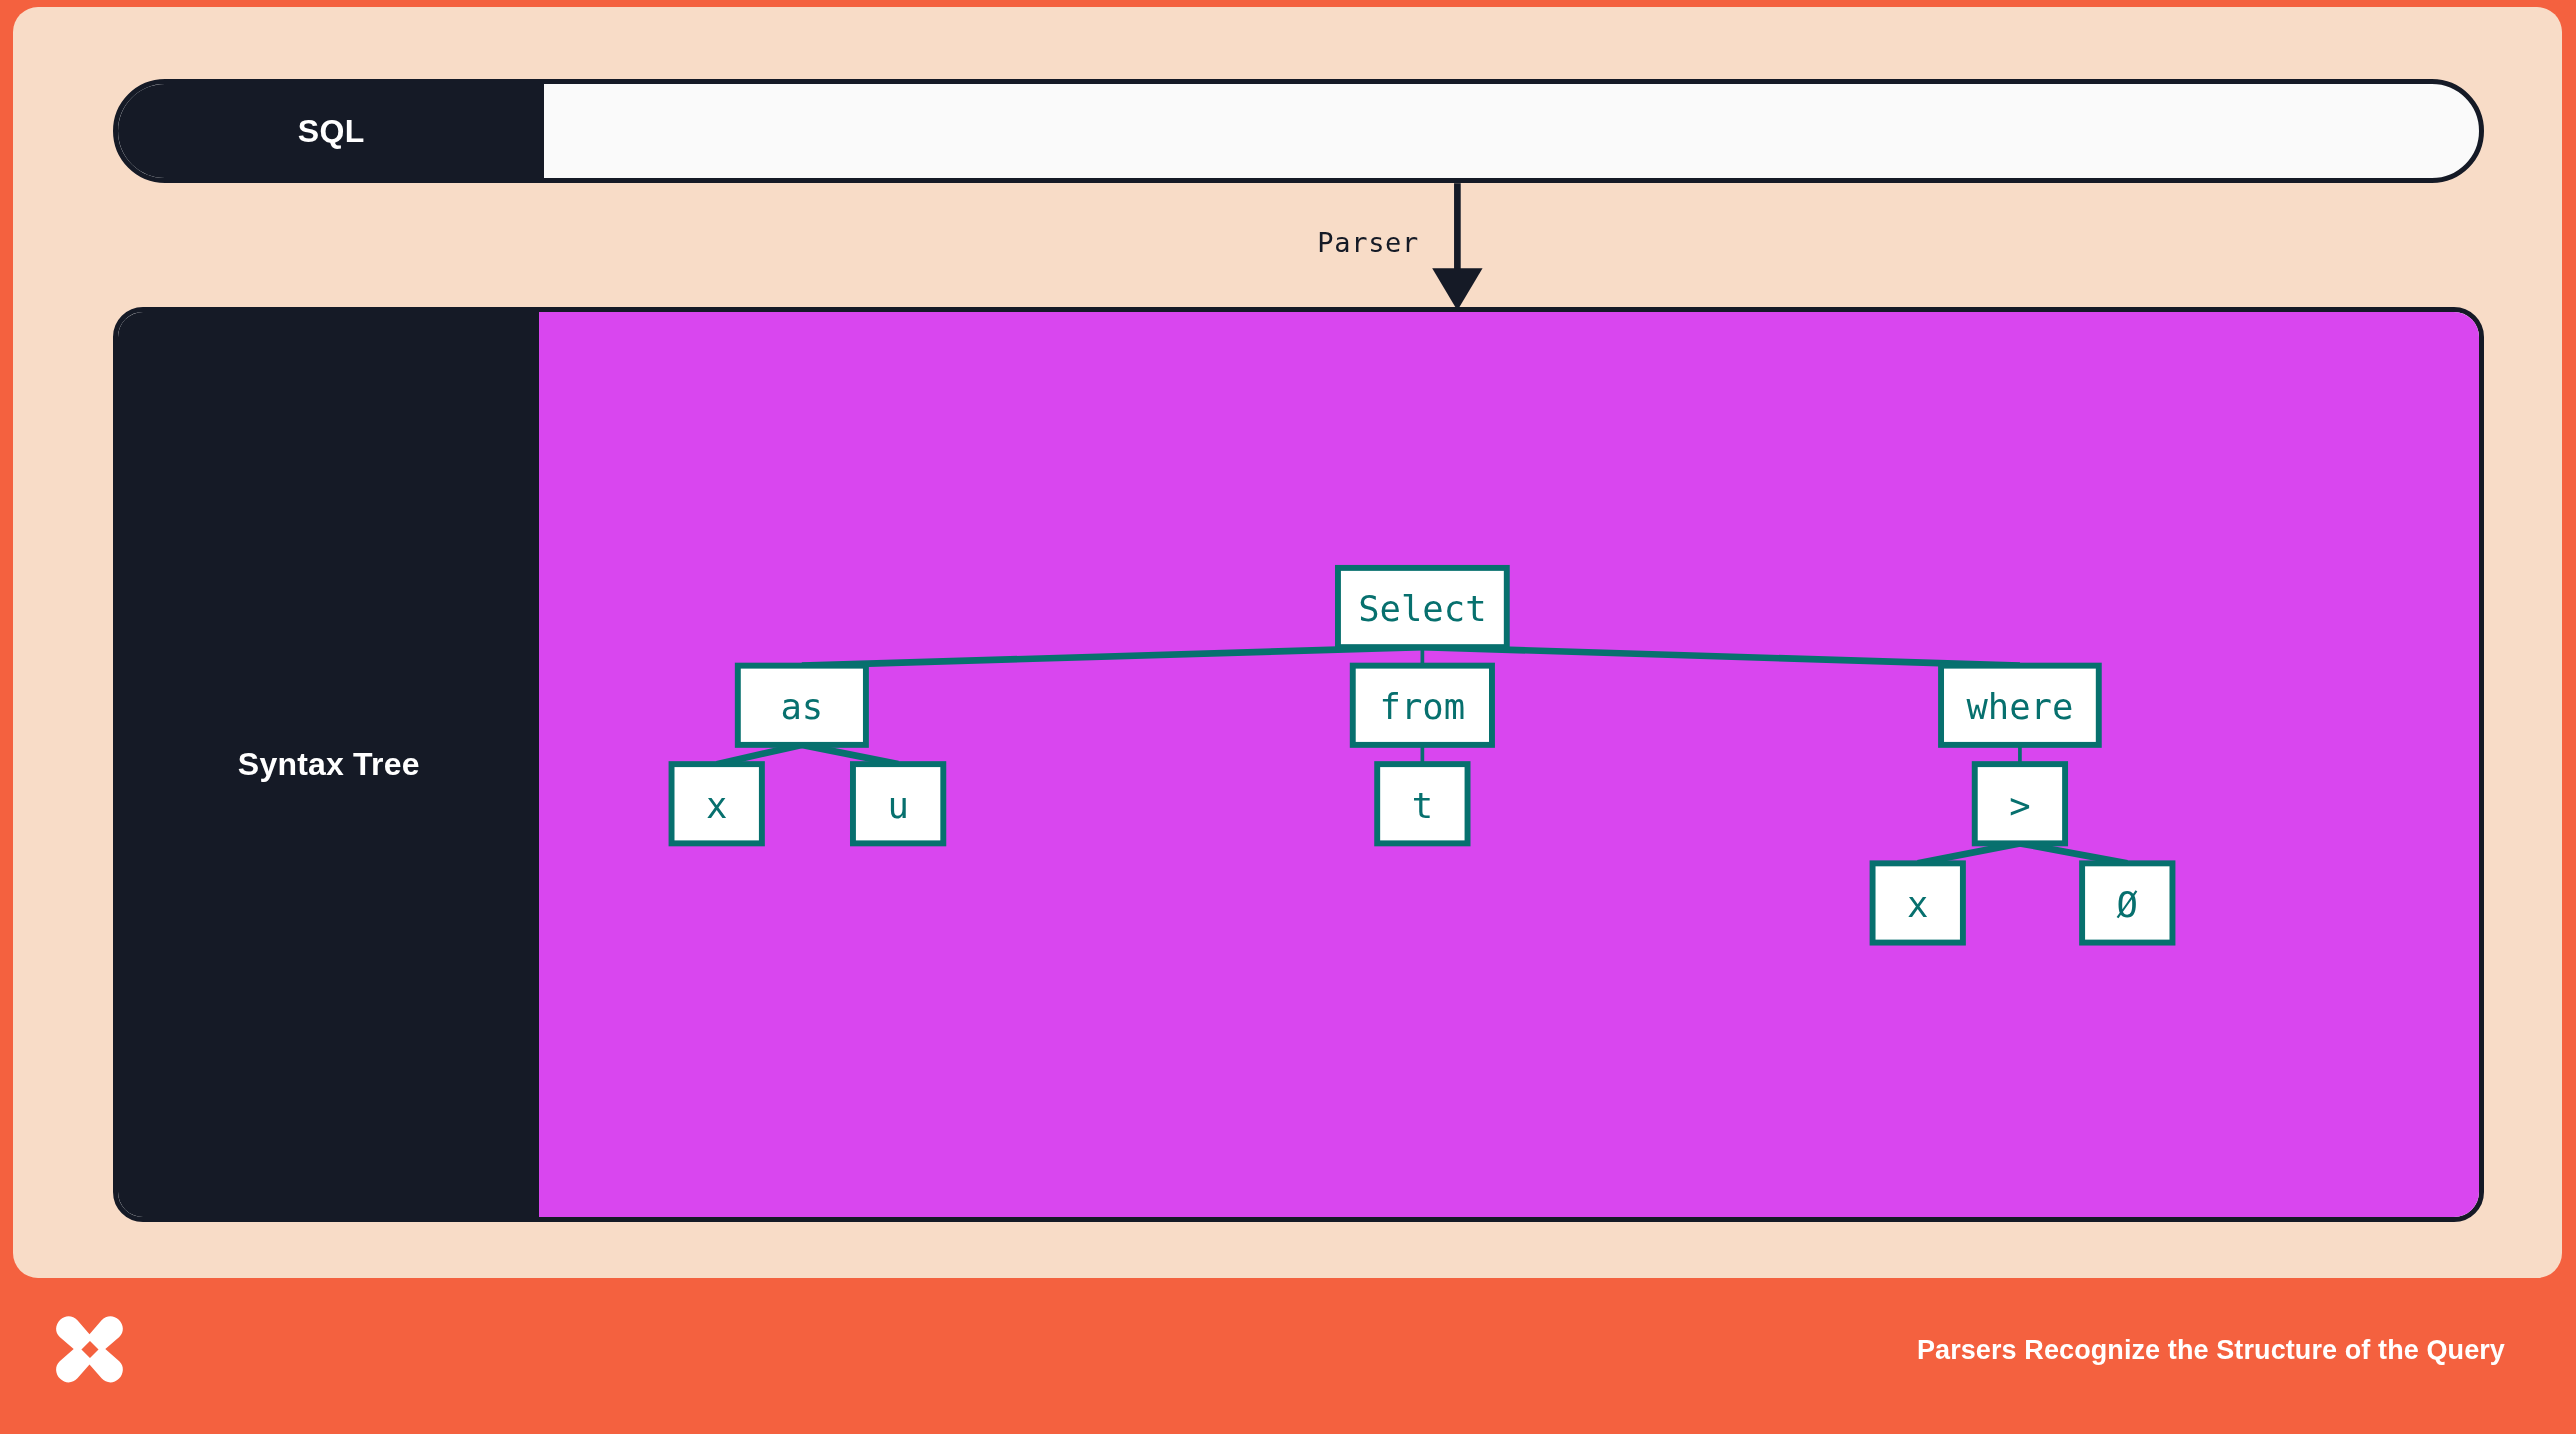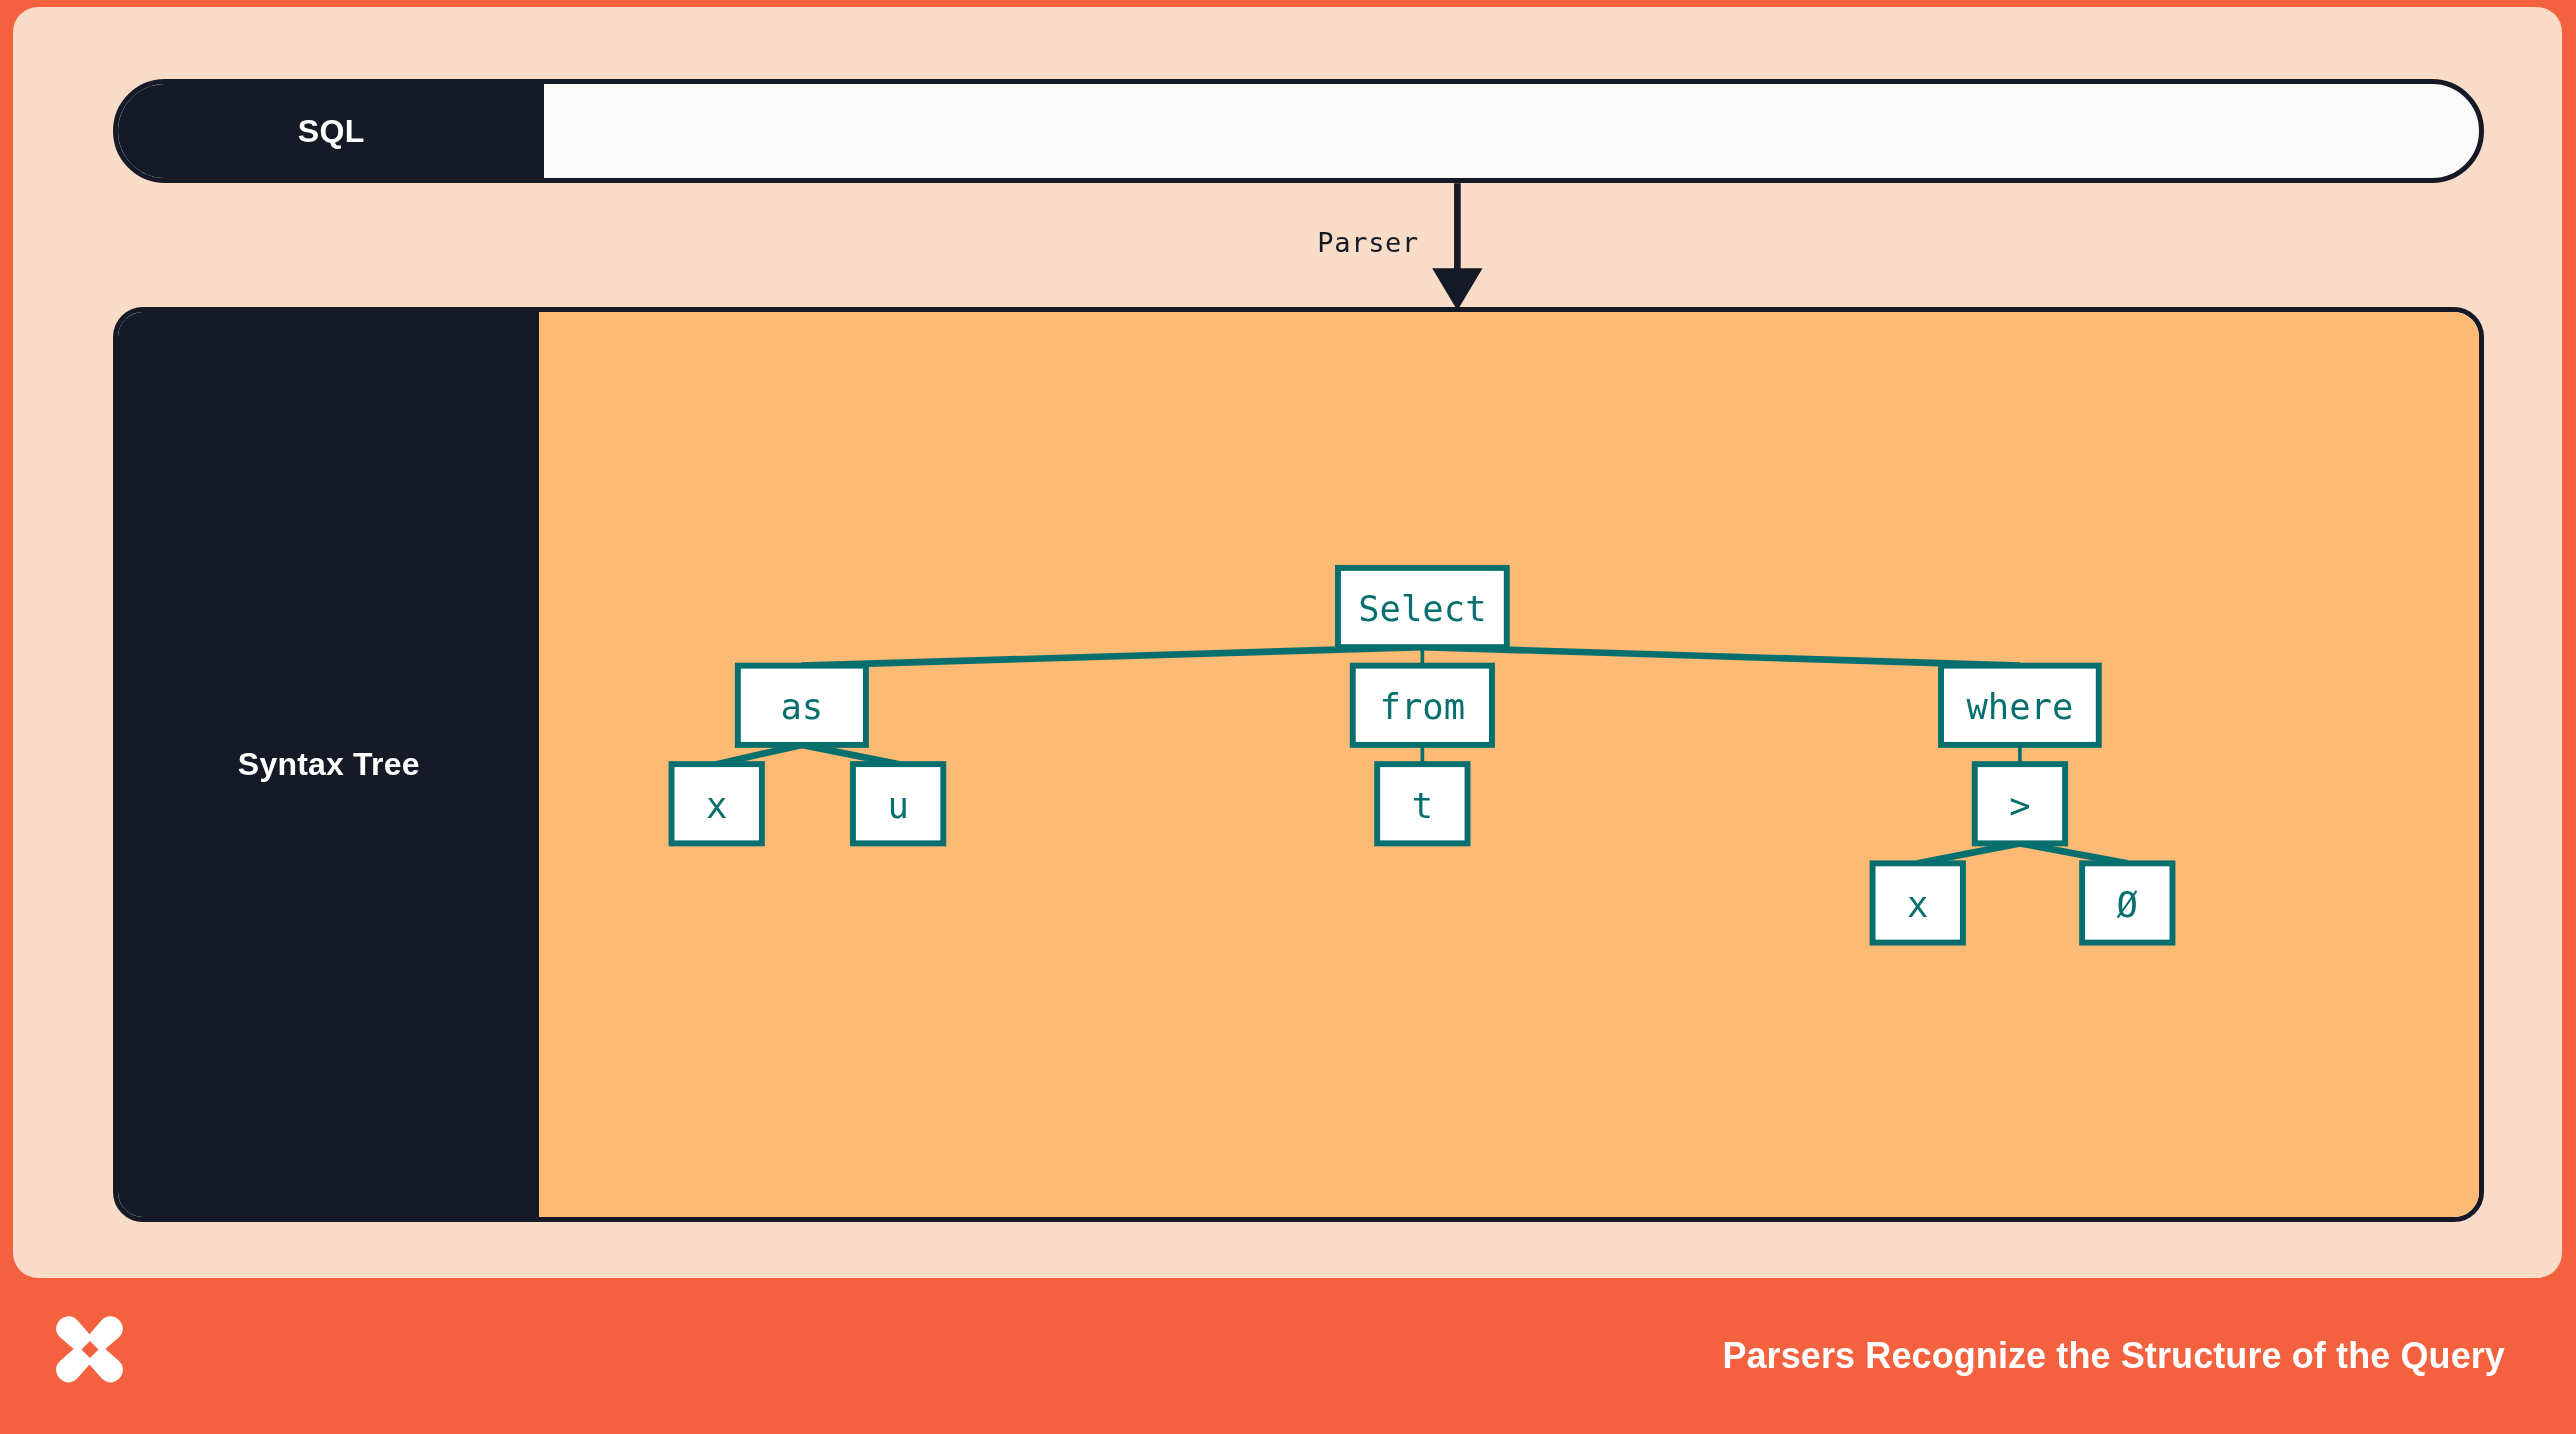--- a/index.html
+++ b/index.html
@@ -113,21 +113,21 @@
   }
   #tree-label-cell .lbl {
     color: #FFFFFF;
     font-size: 32px;
     font-weight: bold;
     letter-spacing: 0.2px;
   }
   #tree-canvas-cell {
     flex: 1 1 auto;
     position: relative;
-    background: #fdba74;
+    background: #d946ef;
   }
   #tree-svg { display: block; width: 100%; height: 100%; }
 
   .node-rect { fill: #FFFFFF; stroke: #07706E; stroke-width: 8; }
   .node-text {
     fill: #07706E;
     font-family: "DejaVu Sans Mono", monospace;
     font-size: 48px;
     text-anchor: middle;
     dominant-baseline: central;
@@ -151,21 +151,21 @@
     left: 43px;
     top: 31px;
     width: 93px;
     height: 93px;
   }
   #footer-tagline {
     position: absolute;
     right: 71px;
     top: 56px;
     color: #FFFFFF;
-    font-size: 36px;
+    font-size: 27px;
     font-weight: bold;
     letter-spacing: 0.1px;
     white-space: nowrap;
   }
 </style>
 </head>
 <body>
 
 <div id="root">
 

